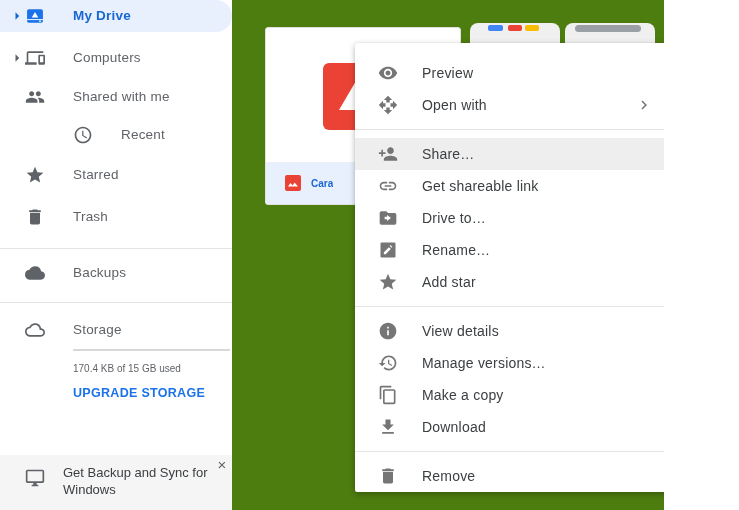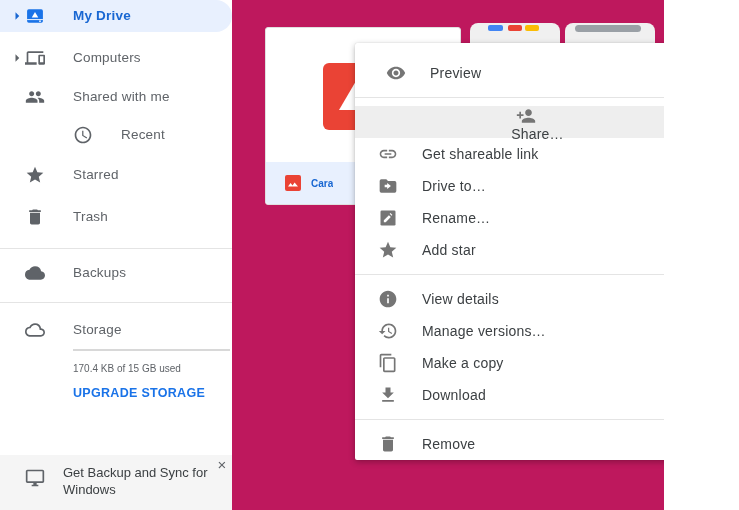--- a/index.html
+++ b/index.html
@@ -1,19 +1,19 @@
 <!DOCTYPE html>
 <html><head>
 <meta charset="utf-8">
 <style>
   * { box-sizing: border-box; }
   html,body { margin:0; padding:0; background:#fff; }
   .screen {
     position:relative; width:664px; height:510px; overflow:hidden;
-    background:#be185d; font-family:"Liberation Sans", sans-serif;
+    background:#4d7c0f; font-family:"Liberation Sans", sans-serif;
     -webkit-font-smoothing:antialiased;
   }
   
   .sidebar { position:absolute; left:0; top:0; width:232px; height:510px; background:#fff; }
   .nav-row { position:absolute; left:0; width:232px; height:32px; }
   .nav-row.selected { background:#e8f0fe; border-radius:0 18px 18px 0; }
   .nav-arrow { position:absolute; left:8px; top:7px; width:18px; height:18px; }
   .nav-arrow svg { display:block; }
   .nav-icon { position:absolute; left:25px; top:6px; width:20px; height:20px; color:#5f6368; }
   .nav-icon svg { display:block; width:20px; height:20px; fill:currentColor; }
@@ -36,25 +36,25 @@
   .card-footer { position:absolute; left:0; bottom:0; width:194px; height:42px; background:#e8f0fe;
                  display:flex; align-items:center; border-radius:0 0 3px 3px; }
   .mime-icon { margin-left:19px; width:16px; height:16px; flex:0 0 auto; }
   .file-name { margin-left:10px; font-size:10px; color:#1967d2; font-weight:bold; white-space:nowrap; overflow:hidden; }
   .partial-card { position:absolute; top:23px; width:90px; height:20px; background:#f0f0f0; border-radius:8px 8px 0 0; }
   .pc-bar { position:absolute; top:2px; height:6px; border-radius:2px; }
   
   .context-menu { position:absolute; left:355px; top:43px; width:318px; background:#fff;
                   border-radius:2px; box-shadow:0 2px 6px rgba(0,0,0,.28), 0 0 1px rgba(0,0,0,.2); z-index:10; }
   .menu-group { padding:8px 0; }
-  .menu-group.first { padding-top:14px;margin-left:8px; }
+  .menu-group.first { padding-top:14px; }
   .menu-group.last { padding-bottom:0; }
   .menu-divider { height:1px; background:#e4e4e4; }
   .menu-item { position:relative; height:32px; display:flex; align-items:center; padding-left:23px; cursor:pointer; }
-  .menu-item.highlighted { background:#eeeeee;flex-direction:column; }
+  .menu-item.highlighted { background:#eeeeee; }
   .mi-icon { width:20px; height:20px; color:#757575; flex:0 0 auto; }
   .mi-icon svg { display:block; width:20px; height:20px; fill:currentColor; }
   .mi-label { margin-left:24px; font-size:14px; color:#3c4043; letter-spacing:.2px; }
   .mi-chevron { margin-left:auto; margin-right:20px; width:18px; height:18px; color:#757575; }
   .mi-chevron svg { display:block; width:18px; height:18px; fill:currentColor; }
 </style>
 </head>
 <body>
 
 <div class="screen">
@@ -195,20 +195,33 @@
 
     <div class="menu-group first">
       <div class="menu-item">
         <span class="mi-icon">
           <svg viewBox="0 0 24 24">
               <path d="M12 4.5C7 4.5 2.73 7.61 1 12c1.73 4.39 6 7.5 11 7.5s9.27-3.11 11-7.5c-1.73-4.39-6-7.5-11-7.5zM12 17c-2.76 0-5-2.24-5-5s2.24-5 5-5 5 2.24 5 5-2.24 5-5 5zm0-8c-1.66 0-3 1.34-3 3s1.34 3 3 3 3-1.34 3-3-1.34-3-3-3z"></path>
             </svg>
         </span>
         <span class="mi-label">Preview</span>
       </div>
+      <div class="menu-item">
+        <span class="mi-icon">
+          <svg viewBox="0 0 24 24">
+              <path d="M10 9h4V6h3l-5-5-5 5h3v3zm-1 1H6V7l-5 5 5 5v-3h3v-4zm14 2l-5-5v3h-3v4h3v3l5-5zm-9 3h-4v3H7l5 5 5-5h-3v-3z"></path>
+            </svg>
+        </span>
+        <span class="mi-label">Open with</span>
+        <span class="mi-chevron">
+          <svg viewBox="0 0 24 24">
+              <path d="M10 6L8.59 7.41 13.17 12l-4.58 4.59L10 18l6-6z"></path>
+            </svg>
+        </span>
+      </div>
     </div>
 
     <div class="menu-divider"></div>
 
     <div class="menu-group">
       <div class="menu-item highlighted">
         <span class="mi-icon">
           <svg viewBox="0 0 24 24">
               <path d="M15 12c2.21 0 4-1.79 4-4s-1.79-4-4-4-4 1.79-4 4 1.79 4 4 4zm-9-2V7H4v3H1v2h3v3h2v-3h3v-2H6zm9 4c-2.67 0-8 1.34-8 4v2h16v-2c0-2.66-5.33-4-8-4z"></path>
             </svg>

